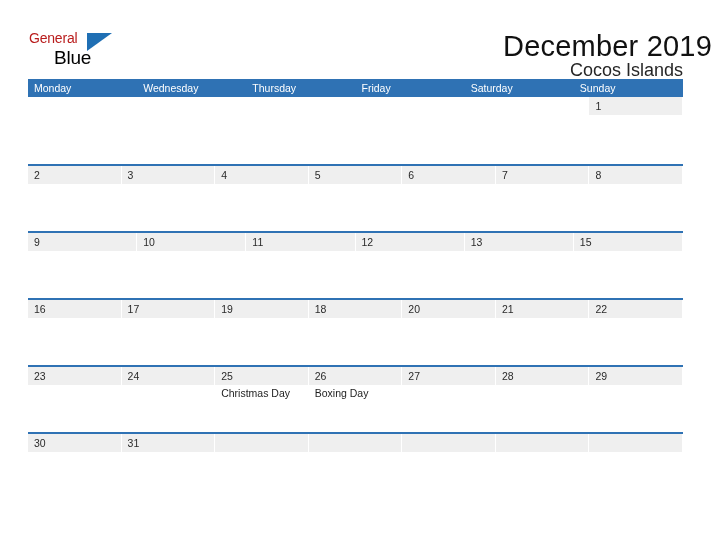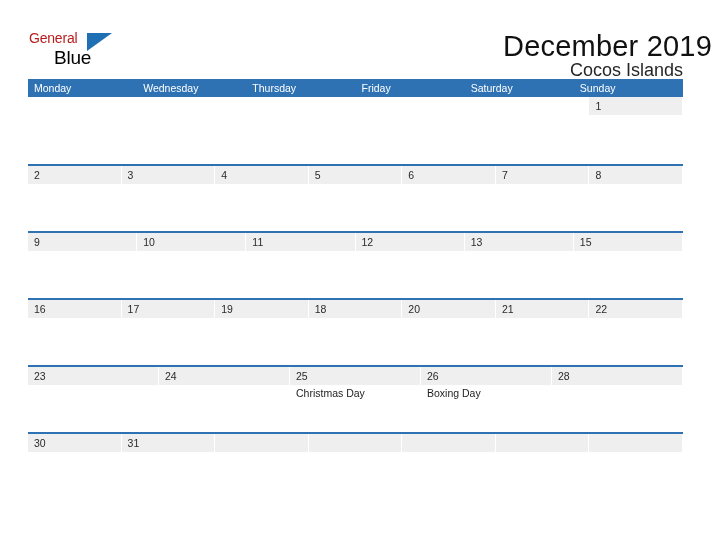--- a/index.html
+++ b/index.html
@@ -325,22 +325,30 @@
             <div class="day-number">25</div>
             <div class="day-event">Christmas Day</div>
           </div>
           <div class="day-cell">
             <div class="day-band"></div>
             <div class="day-number">26</div>
             <div class="day-event">Boxing Day</div>
           </div>
           <div class="day-cell">
             <div class="day-band"></div>
+            <div class="day-number">27</div>
+          </div>
+          <div class="day-cell">
+            <div class="day-band"></div>
             <div class="day-number">28</div>
           </div>
+          <div class="day-cell">
+            <div class="day-band"></div>
+            <div class="day-number">29</div>
+          </div>
         </div>
       </div>
       <div class="week-row">
         <div class="cells">
           <div class="day-cell">
             <div class="day-band"></div>
             <div class="day-number">30</div>
           </div>
           <div class="day-cell">
             <div class="day-band"></div>

